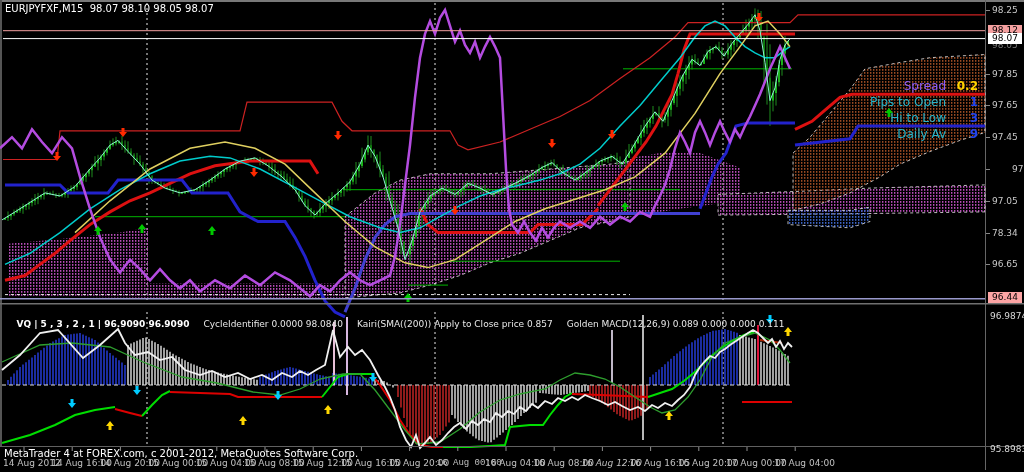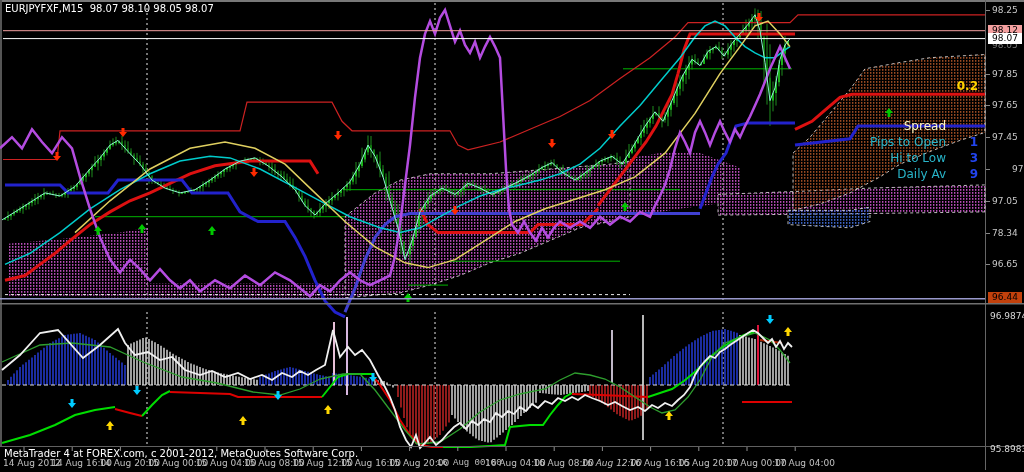--- a/index.html
+++ b/index.html
@@ -7,21 +7,21 @@
        font-family:"DejaVu Sans","Liberation Sans",sans-serif;}
   #chart-svg{position:absolute;left:0;top:0;}
   .txt{position:absolute;white-space:pre;}
   #title{left:5px;top:3px;color:#fff;font-size:10px;}
   #ichimoku{left:4px;top:14px;color:#00E000;font-size:9px;line-height:11px;}
   #quote{right:46px;top:40px;text-align:right;}
   #qprice{color:#22FF44;font-size:22px;font-weight:bold;line-height:24px;letter-spacing:1px;}
   .qrow{font-size:12px;line-height:16px;display:flex;justify-content:flex-end;gap:8px;}
   .qrow .ql{color:#28B4C8;}
   .qrow .qv{color:#2244EE;font-weight:bold;min-width:24px;text-align:right;}
-  .qrow.spread .ql{color:#fef9c3;margin-top:40px;}
+  .qrow.spread .ql{color:#8b5cf6;}
   .qrow.spread .qv{color:#FFD400;}
   #price-axis{position:absolute;left:986px;top:0;width:38px;height:356px;}
   .ptick{position:absolute;left:6px;color:#C8C8C8;font-size:9px;}
   .ptickmark{position:absolute;left:0;width:4px;height:1px;background:#888;}
   .pbox{position:absolute;left:2px;width:34px;height:11px;font-size:9px;color:#000;
         text-align:center;line-height:11px;}
   #vq-header{left:5px;top:309px;color:#E8E8E8;font-size:9px;}
   #vq-header .seg{margin-right:14px;}
   #vq-header .b{font-weight:bold;color:#fff;}
   #status-bar{left:4px;top:448px;color:#fff;font-size:10px;}
@@ -979,23 +979,26 @@
       <div class="ptick" style="top: 164px; margin-left: 20px;">97.25</div>
       <div class="ptickmark" style="top: 200.8px;"></div>
       <div class="ptick" style="top: 195.8px; text-align: center;">97.05</div>
       <div class="ptickmark" style="top: 232.6px;"></div>
       <div class="ptick" style="top: 227.6px;">78.34</div>
       <div class="ptickmark" style="top: 264.4px;"></div>
       <div class="ptick" style="top: 259.4px;">96.65</div>
       <div class="ptick" style="top: 39.98px; color: rgb(119, 119, 119);">98.05</div>
       <div class="pbox" style="top: 25.17px; background: rgb(244, 160, 160); color: rgb(0, 0, 0);">98.12</div>
       <div class="pbox" style="top: 33.12px; background: rgb(255, 255, 255); color: rgb(0, 0, 0);">98.07</div>
-      <div class="pbox" style="top: 292.29px; background: #c2410c; color: rgb(0, 0, 0);">96.44</div>
+      <div class="pbox" style="top: 292.29px; background: #fca5a5; color: rgb(0, 0, 0);">96.44</div>
     </div>
 
+  <div id="vq-header" class="txt">
+    <span class="seg b">VQ | 5 , 3 , 2 , 1 | 96.9090 96.9090</span><span class="seg">CycleIdentifier 0.0000 98.0840</span><span class="seg">Kairi(SMA((200)) Apply to Close price 0.857</span><span class="seg">Golden MACD(12,26,9) 0.089 0.000 0.000 0.111</span>
+  </div>
 
   <div id="sub-axis-top" class="txt">96.9874</div>
   <div id="sub-axis-bottom" class="txt">95.8983</div>
 
   <div id="status-bar" class="txt">MetaTrader 4 at FOREX.com, c 2001-2012, MetaQuotes Software Corp.</div>
   <div id="time-axis">
       <div class="tlabel" style="left: 3px;">14 Aug 2012</div>
       <div class="tlabel" style="left: 51.2px;">14 Aug 16:00</div>
       <div class="tlabel" style="left: 99.4px;">14 Aug 20:00</div>
       <div class="tlabel" style="left: 147.6px;">15 Aug 00:00</div>

